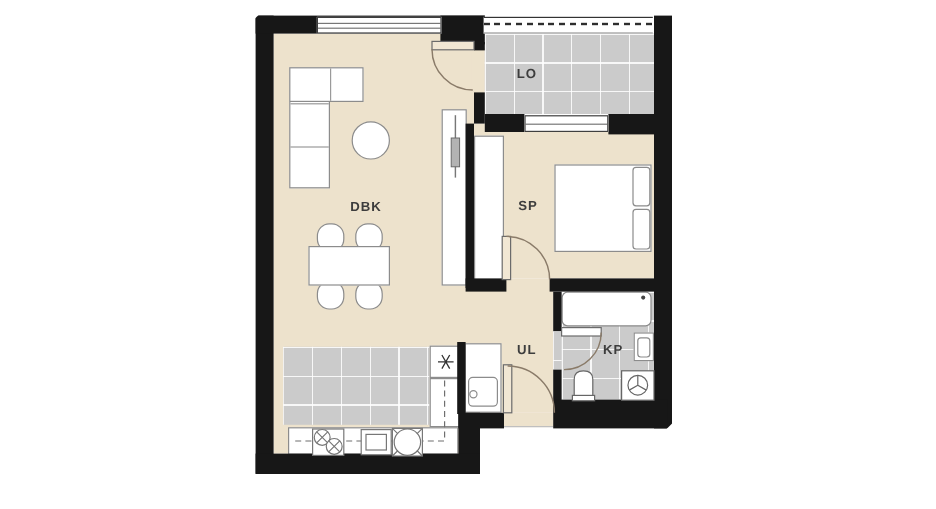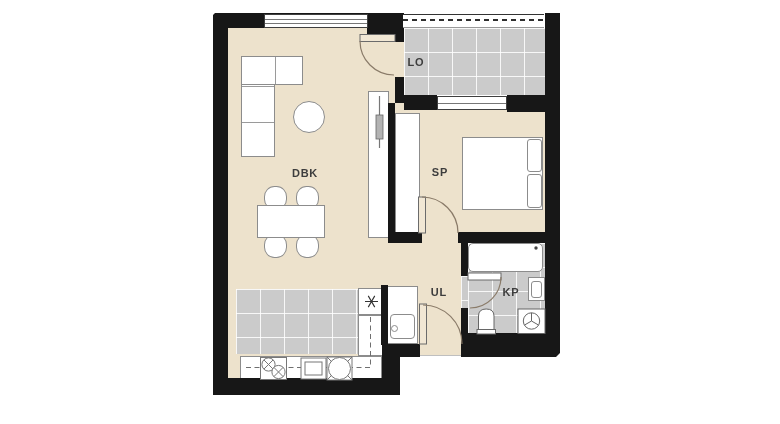--- a/index.html
+++ b/index.html
@@ -166,21 +166,21 @@
       <rect x="518" y="309" width="27" height="24.5"></rect>
       <circle cx="531.5" cy="321" r="8.2"></circle>
       <path d="M531.5,321 L531.5,312.8 M531.5,321 L538.6,325.1 M531.5,321 L524.4,325.1"></path>
     </g>
   </svg>
 
   <div class="label" style="left:305px;top:173px;">DBK</div>
   <div class="label" style="left:440px;top:172px;">SP</div>
   <div class="label" style="left:439px;top:292px;">UL</div>
   <div class="label" style="left:511px;top:292px;">KP</div>
-  <div class="label" style="left:416px;top:62px;">LO</div>
+  <div class="label" style="left:439px;top:62px;">LO</div>
 
   <div class="bevel" style="left:206px;top:6px;clip-path:polygon(0 0,100% 0,0 100%);"></div>
   <div class="bevel" style="left:558px;top:6px;clip-path:polygon(0 0,100% 0,100% 100%);"></div>
   <div class="bevel" style="left:548px;top:349px;clip-path:polygon(100% 0,100% 100%,0 100%);"></div>
   <div class="bevel" style="left:205px;top:387px;clip-path:polygon(0 0,0 100%,100% 100%);"></div>
   <div class="bevel" style="left:392px;top:387px;clip-path:polygon(100% 0,100% 100%,0 100%);"></div>
 
 </div>
 
 </body></html>

